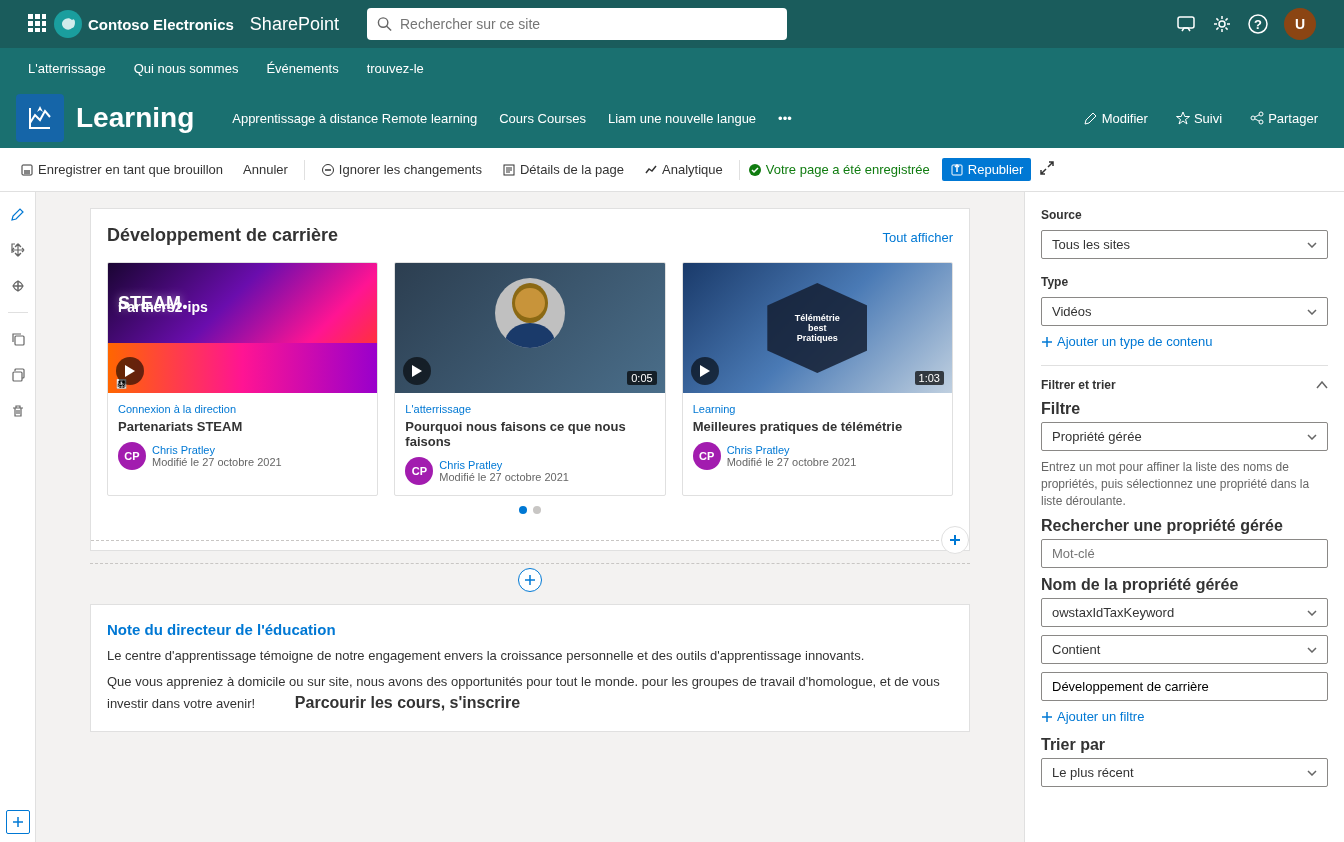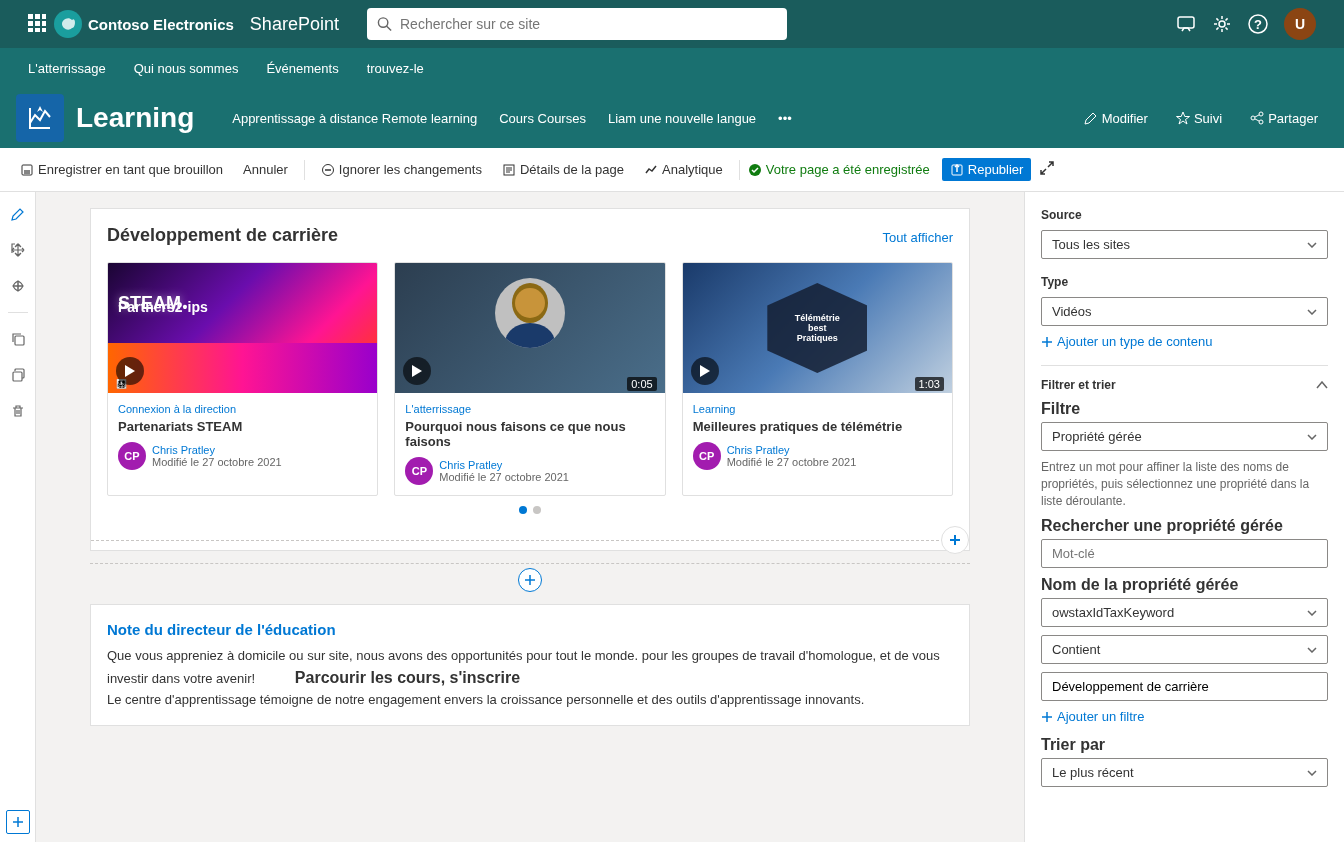--- a/index.html
+++ b/index.html
@@ -211,21 +211,21 @@
       height: 28px;
       background: rgba(0,0,0,0.6);
       border-radius: 50%;
       display: flex;
       align-items: center;
       justify-content: center;
       cursor: pointer;
     }
     .duration-badge {
       position: absolute;
-      bottom: 2px;
+      bottom: 8px;
       right: 8px;
       background: rgba(0,0,0,0.7);
       color: white;
       font-size: 11px;
       padding: 1px 4px;
       border-radius: 2px;
     }
     .video-card-content { padding: 10px; }
     .video-category { color: #0078d4; font-size: 11px; margin-bottom: 4px; cursor: pointer; }
     .video-title { font-size: 13px; font-weight: 600; color: #333; margin-bottom: 8px; cursor: pointer; }
@@ -719,28 +719,28 @@
       <div style="width:24px;height:24px;border:1px solid #0078d4;border-radius:50%;display:flex;align-items:center;justify-content:center;background:white;cursor:pointer;">
         <svg width="12" height="12" viewBox="0 0 12 12" fill="none">
             <line x1="6" y1="1" x2="6" y2="11" stroke="#0078d4" stroke-width="1.5"></line>
             <line x1="1" y1="6" x2="11" y2="6" stroke="#0078d4" stroke-width="1.5"></line>
           </svg>
       </div>
     </div>
 
     <div class="text-block">
       <div class="text-heading">Note du directeur de l'éducation</div>
+      <p class="text-body">
+        <span>Le centre d'apprentissage témoigne de notre engagement envers la croissance personnelle et des outils d'apprentissage innovants.</span>
+      </p>
       <p class="text-body" style="margin-top:6px;">
         <span>Que vous appreniez à domicile ou sur site, nous avons des opportunités pour tout le monde. pour les groupes de travail d'homologue, et de vous investir dans votre avenir!</span>
         &nbsp;&nbsp;&nbsp;&nbsp;&nbsp;&nbsp;&nbsp;&nbsp;&nbsp;
         <span class="text-cta">Parcourir les cours, s'inscrire</span>
       </p>
-      <p class="text-body">
-        <span>Le centre d'apprentissage témoigne de notre engagement envers la croissance personnelle et des outils d'apprentissage innovants.</span>
-      </p>
     </div>
   </div>
 
   <div class="right-panel">
 
     <div class="panel-section">
       <div class="panel-section-title">
         <span>Source</span>
       </div>
       <div class="dropdown">

